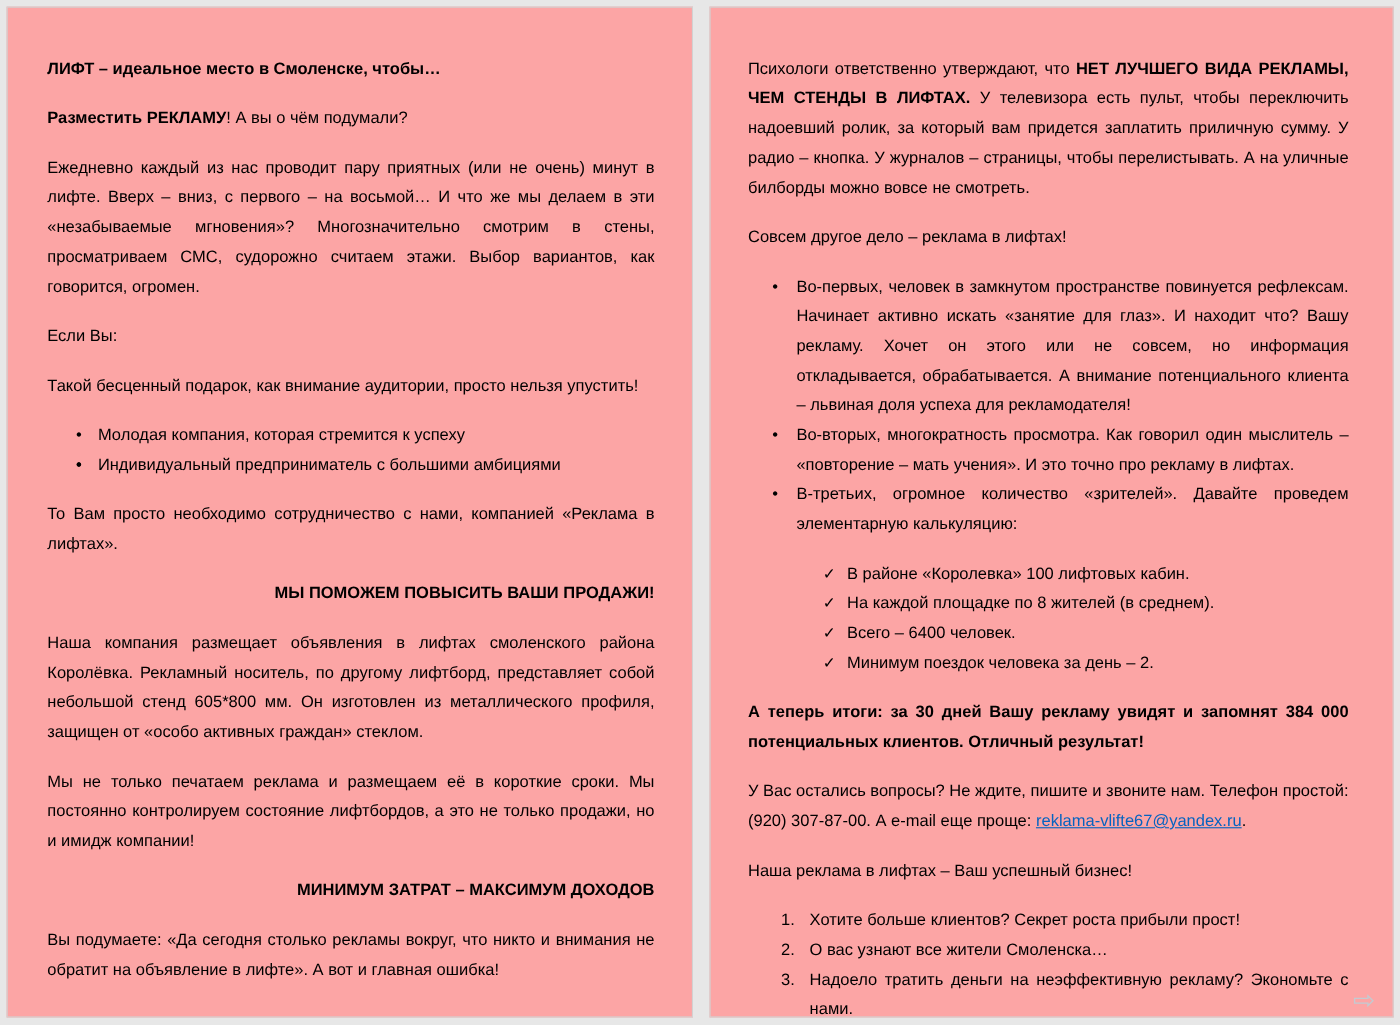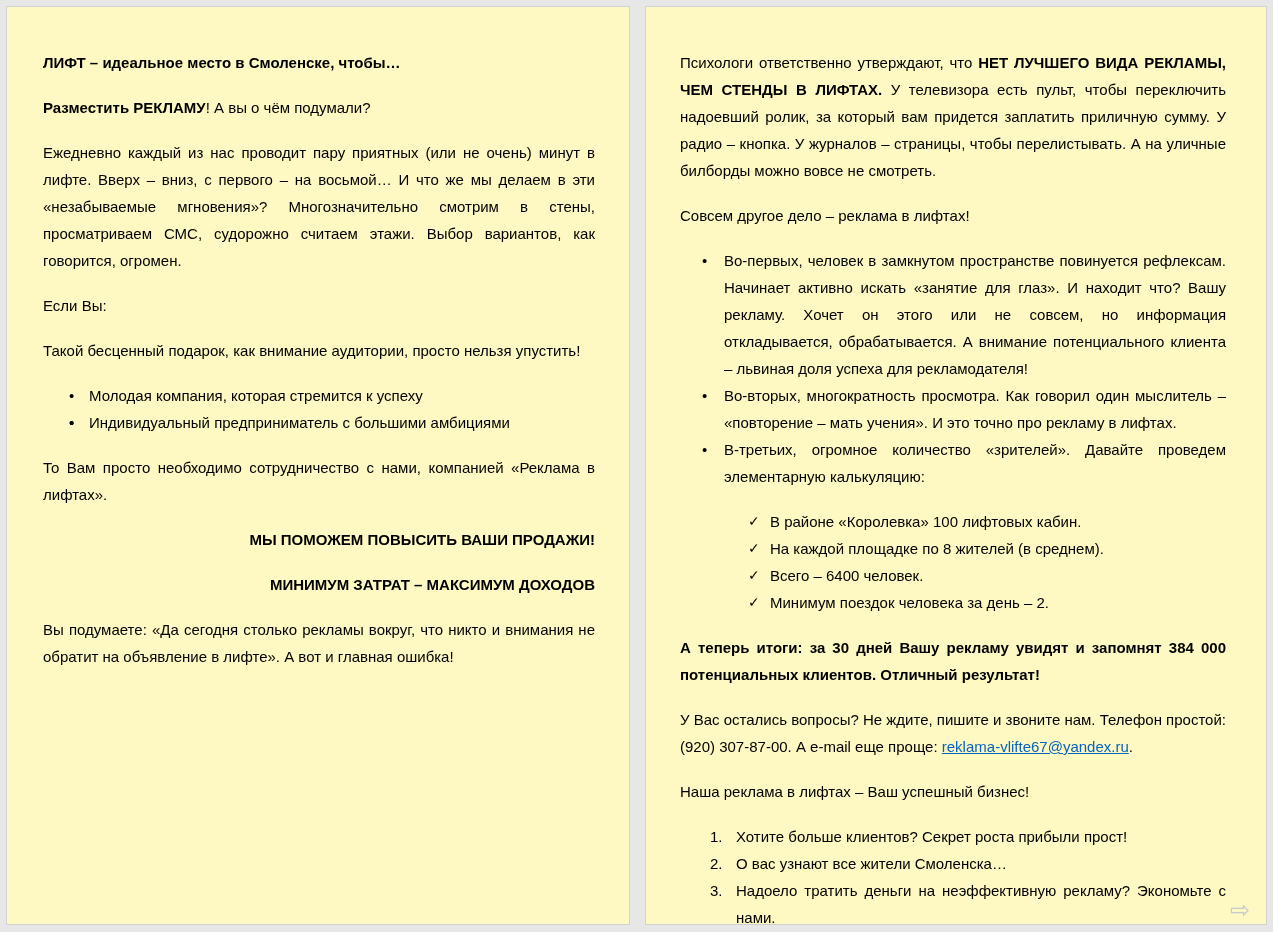--- a/index.html
+++ b/index.html
@@ -9,21 +9,21 @@
     background: #e7e7e7;
     position: relative;
     overflow: hidden;
     font-family: "Liberation Sans", sans-serif;
     color: #000;
   }
   .page {
     position: absolute;
     top: 6px;
     height: 919px;
-    background: #fef9c3;
+    background: #fca5a5;
     border: 1px solid #d2d2d2;
     font-size: 15px;
     line-height: 27px;
     overflow: hidden;
   }
   .page-left  { left: 6px;   width: 624px; padding: 42px 34px 0 36px; }
   .page-right { left: 645px; width: 622px; padding: 42px 40px 16px 34px; }
 
   p { margin: 0 0 18px; text-align: justify; }
   .b { font-weight: 700; }
@@ -84,21 +84,23 @@
       <li>
         <span class="marker">•</span>
         <span>Индивидуальный предприниматель с большими амбициями</span>
       </li>
     </ul>
 
     <p>То Вам просто необходимо сотрудничество с нами, компанией «Реклама в лифтах».</p>
 
     <p class="h-center">МЫ ПОМОЖЕМ ПОВЫСИТЬ ВАШИ ПРОДАЖИ!</p>
 
+    <p>Наша компания размещает объявления в лифтах смоленского района Королёвка. Рекламный носитель, по другому лифтборд, представляет собой небольшой стенд 605*800 мм. Он изготовлен из металлического профиля, защищен от «особо активных граждан» стеклом.</p>
 
+    <p>Мы не только печатаем реклама и размещаем её в короткие сроки. Мы постоянно контролируем состояние лифтбордов, а это не только продажи, но и имидж компании!</p>
 
     <p class="h-center">МИНИМУМ ЗАТРАТ – МАКСИМУМ ДОХОДОВ</p>
 
     <p>Вы подумаете: «Да сегодня столько рекламы вокруг, что никто и внимания не обратит на объявление в лифте». А вот и главная ошибка!</p>
   </div>
 
   <div class="page page-right">
     <p><span>Психологи ответственно утверждают, что </span><span class="b">НЕТ ЛУЧШЕГО ВИДА РЕКЛАМЫ, ЧЕМ СТЕНДЫ В ЛИФТАХ.</span><span> У телевизора есть пульт, чтобы переключить надоевший ролик, за который вам придется заплатить приличную сумму.  У радио – кнопка. У журналов – страницы, чтобы перелистывать. А на уличные билборды можно вовсе не смотреть.</span></p>
 
     <p>Совсем другое дело – реклама в лифтах!</p>

